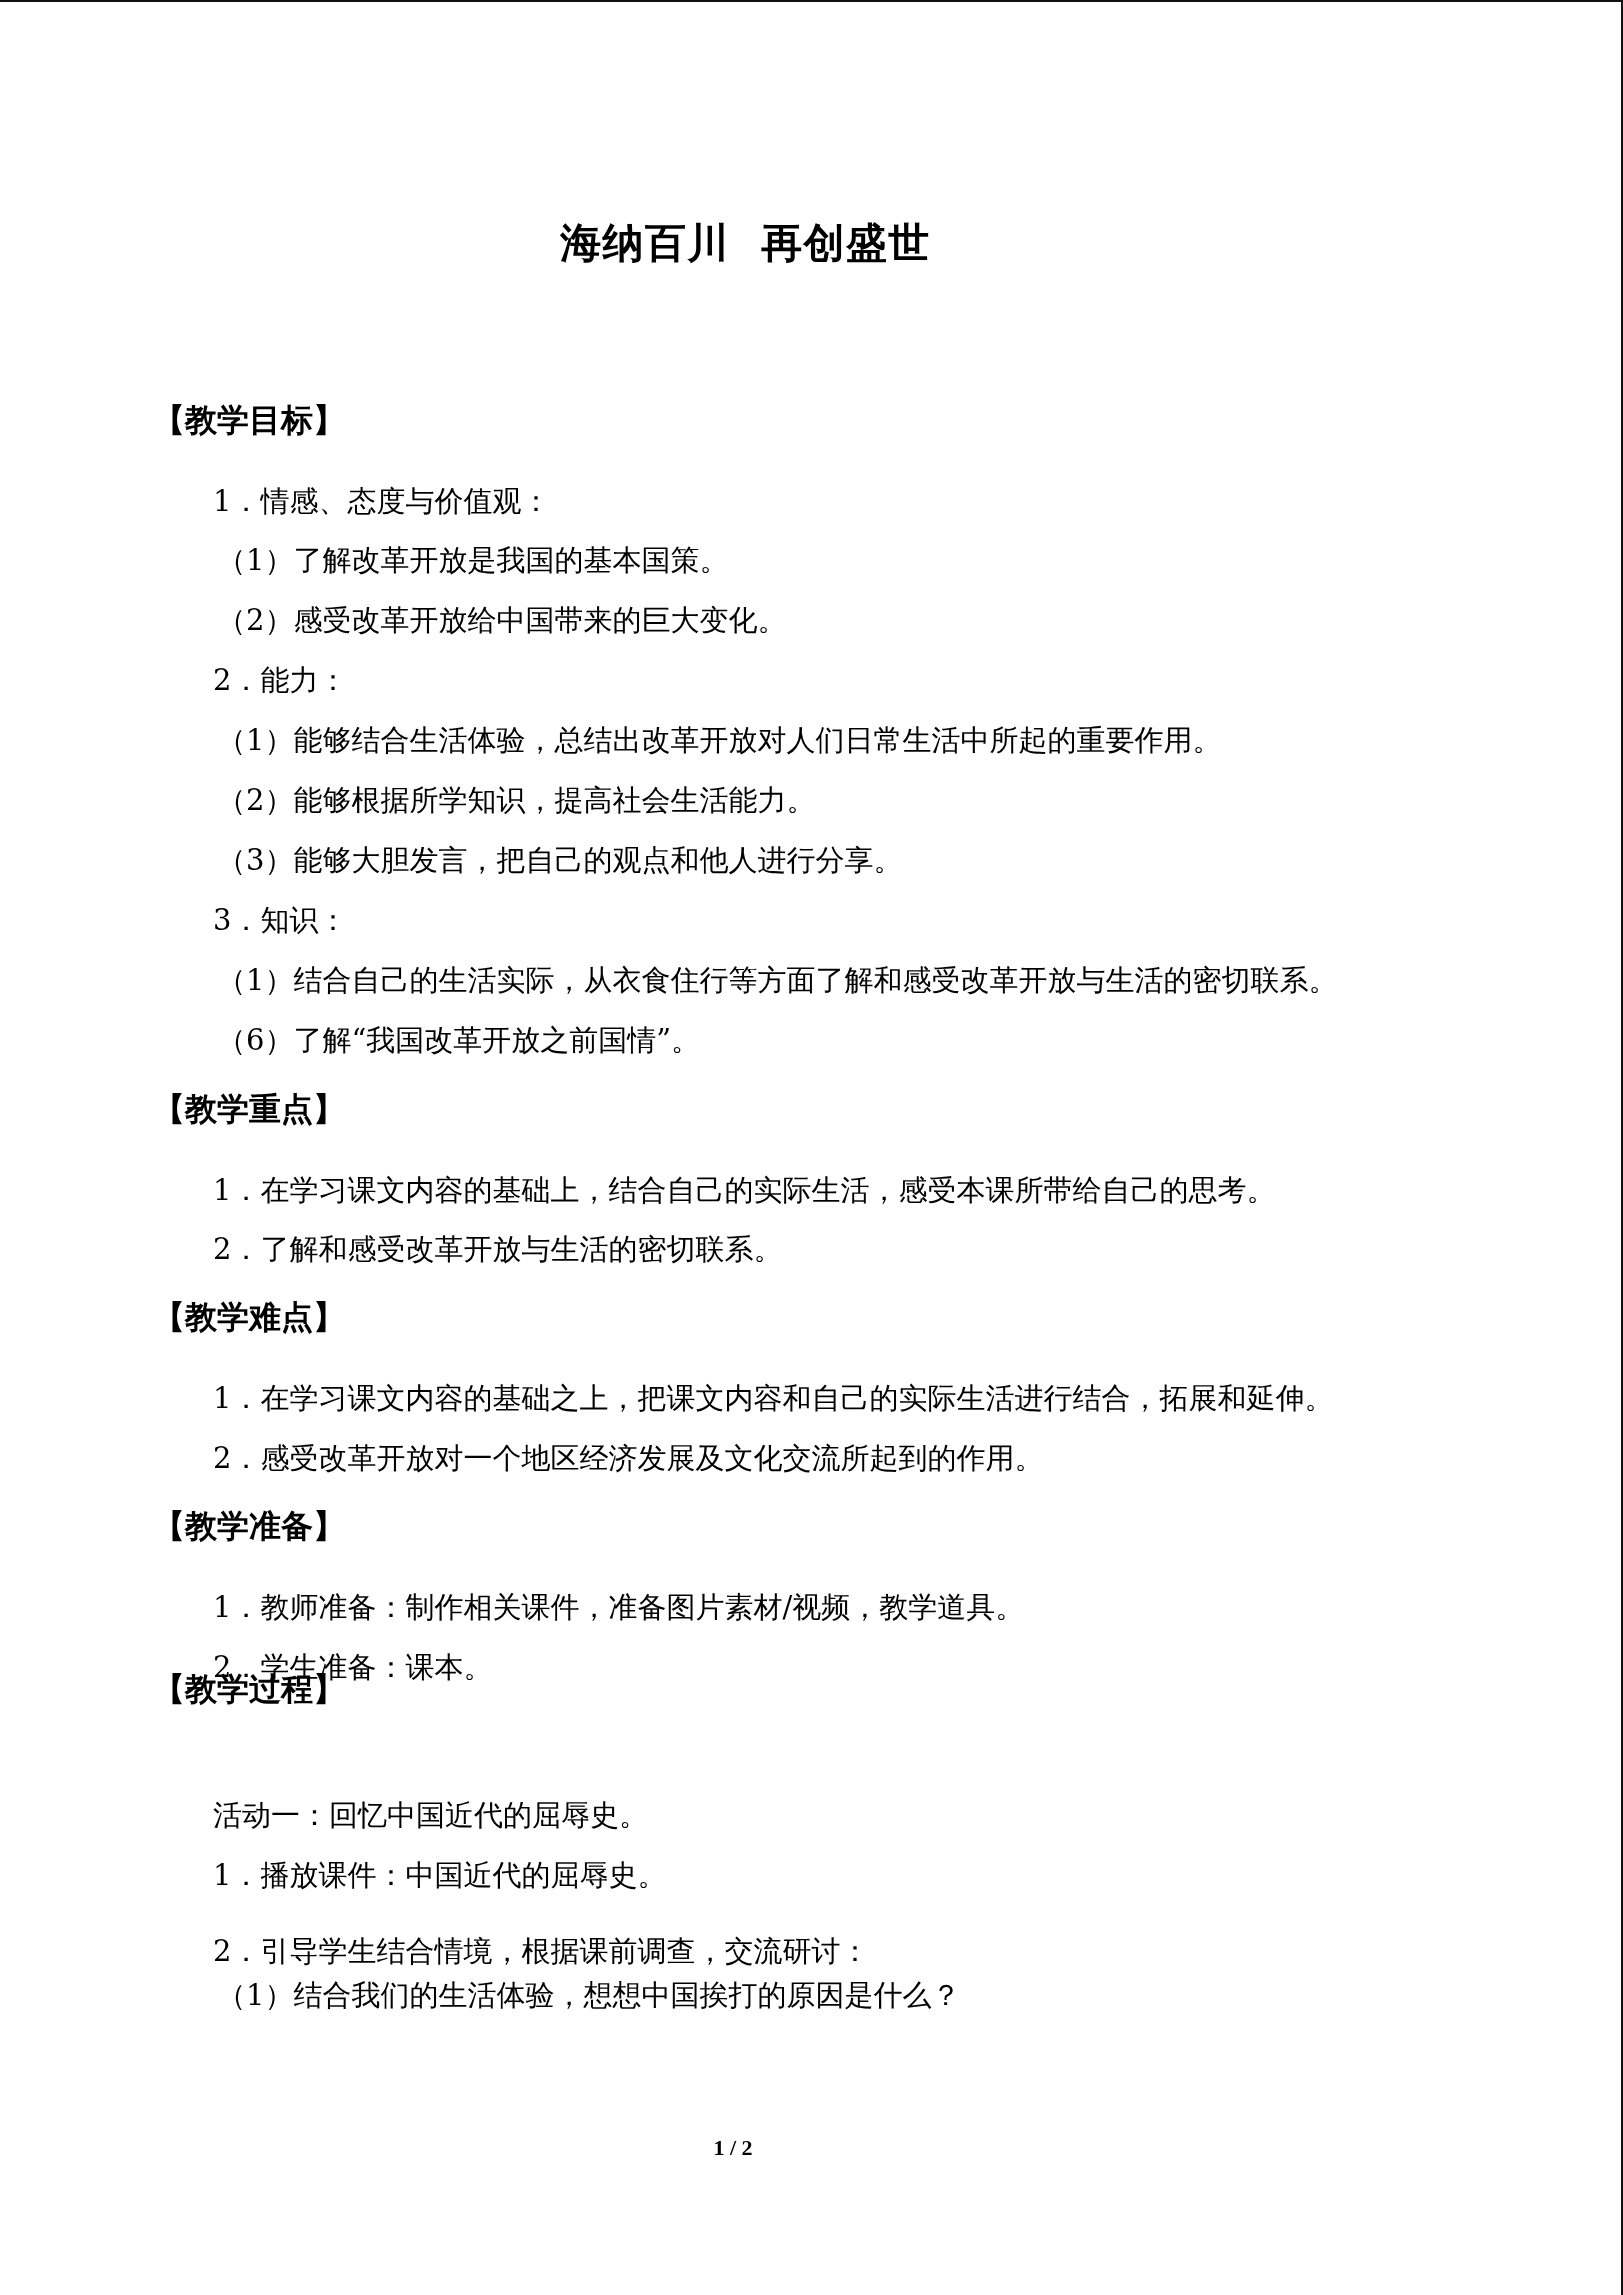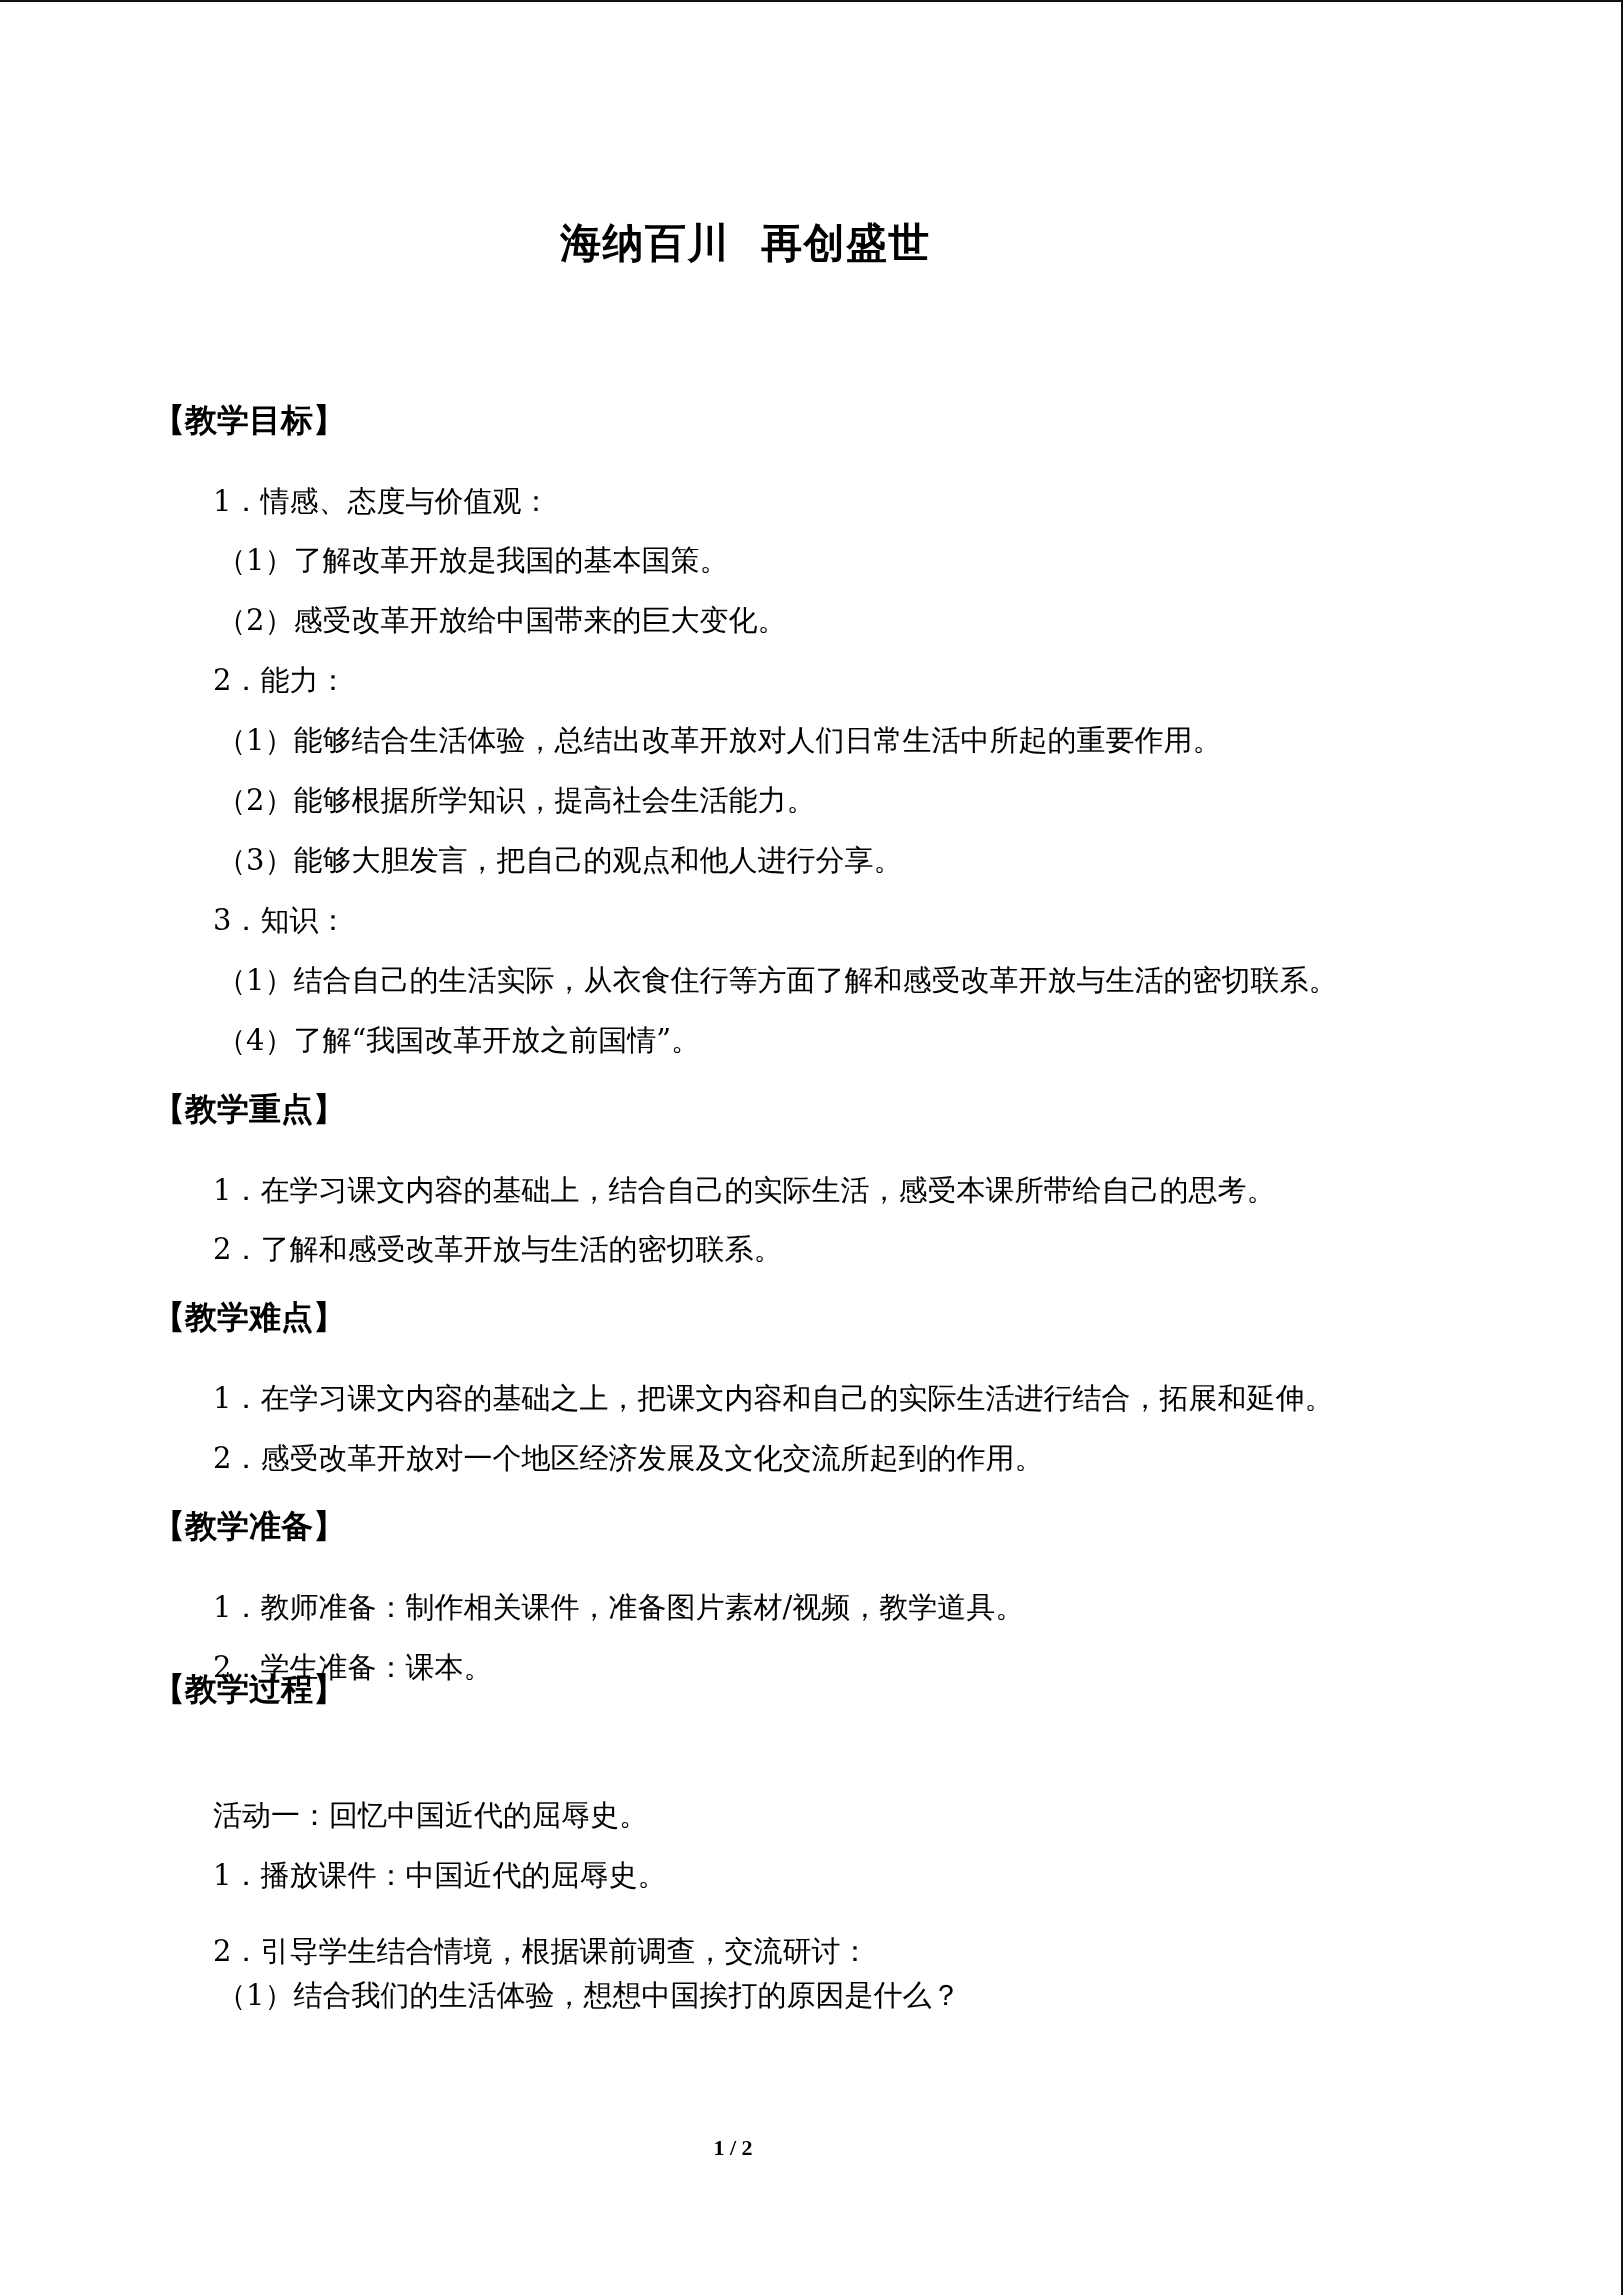--- a/index.html
+++ b/index.html
@@ -80,21 +80,21 @@
 <div class="section-heading" style="top:398px;">【教学目标】</div>
 <div class="line lvl1" style="top:482px;">1．情感、态度与价值观：</div>
 <div class="line lvl2" style="top:541px;">（1）了解改革开放是我国的基本国策。</div>
 <div class="line lvl2" style="top:601px;">（2）感受改革开放给中国带来的巨大变化。</div>
 <div class="line lvl1" style="top:661px;">2．能力：</div>
 <div class="line lvl2" style="top:721px;">（1）能够结合生活体验，总结出改革开放对人们日常生活中所起的重要作用。</div>
 <div class="line lvl2" style="top:781px;">（2）能够根据所学知识，提高社会生活能力。</div>
 <div class="line lvl2" style="top:841px;">（3）能够大胆发言，把自己的观点和他人进行分享。</div>
 <div class="line lvl1" style="top:901px;">3．知识：</div>
 <div class="line lvl2" style="top:961px;">（1）结合自己的生活实际，从衣食住行等方面了解和感受改革开放与生活的密切联系。</div>
-<div class="line lvl2" style="top:1021px;">（4）了解“我国改革开放之前国情”。</div>
+<div class="line lvl2" style="top:1021px;">（6）了解“我国改革开放之前国情”。</div>
 
 <div class="section-heading" style="top:1087px;">【教学重点】</div>
 <div class="line lvl1" style="top:1171px;">1．在学习课文内容的基础上，结合自己的实际生活，感受本课所带给自己的思考。</div>
 <div class="line lvl1" style="top:1230px;">2．了解和感受改革开放与生活的密切联系。</div>
 
 <div class="section-heading" style="top:1295px;">【教学难点】</div>
 <div class="line lvl1" style="top:1379px;">1．在学习课文内容的基础之上，把课文内容和自己的实际生活进行结合，拓展和延伸。</div>
 <div class="line lvl1" style="top:1439px;">2．感受改革开放对一个地区经济发展及文化交流所起到的作用。</div>
 
 <div class="section-heading" style="top:1504px;">【教学准备】</div>

